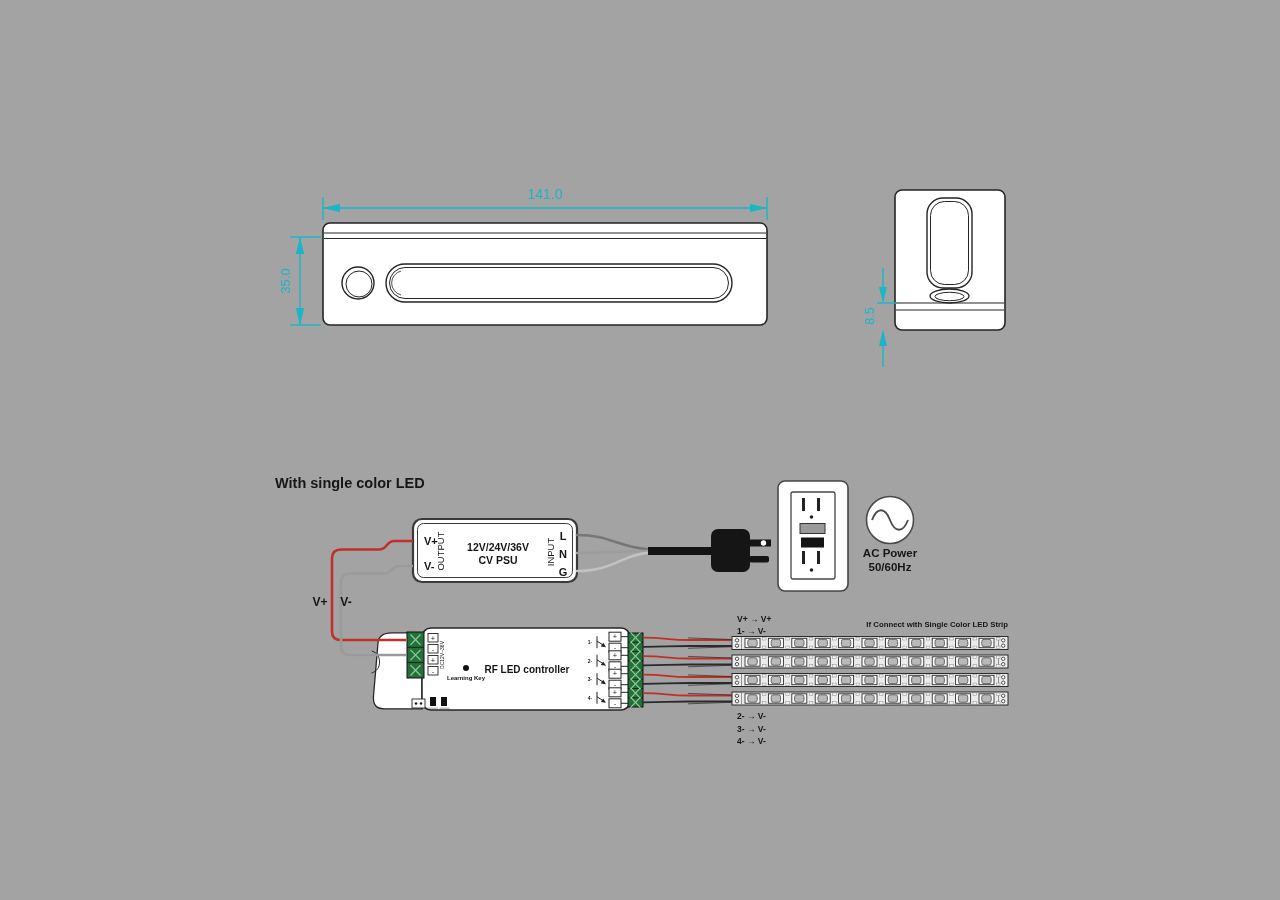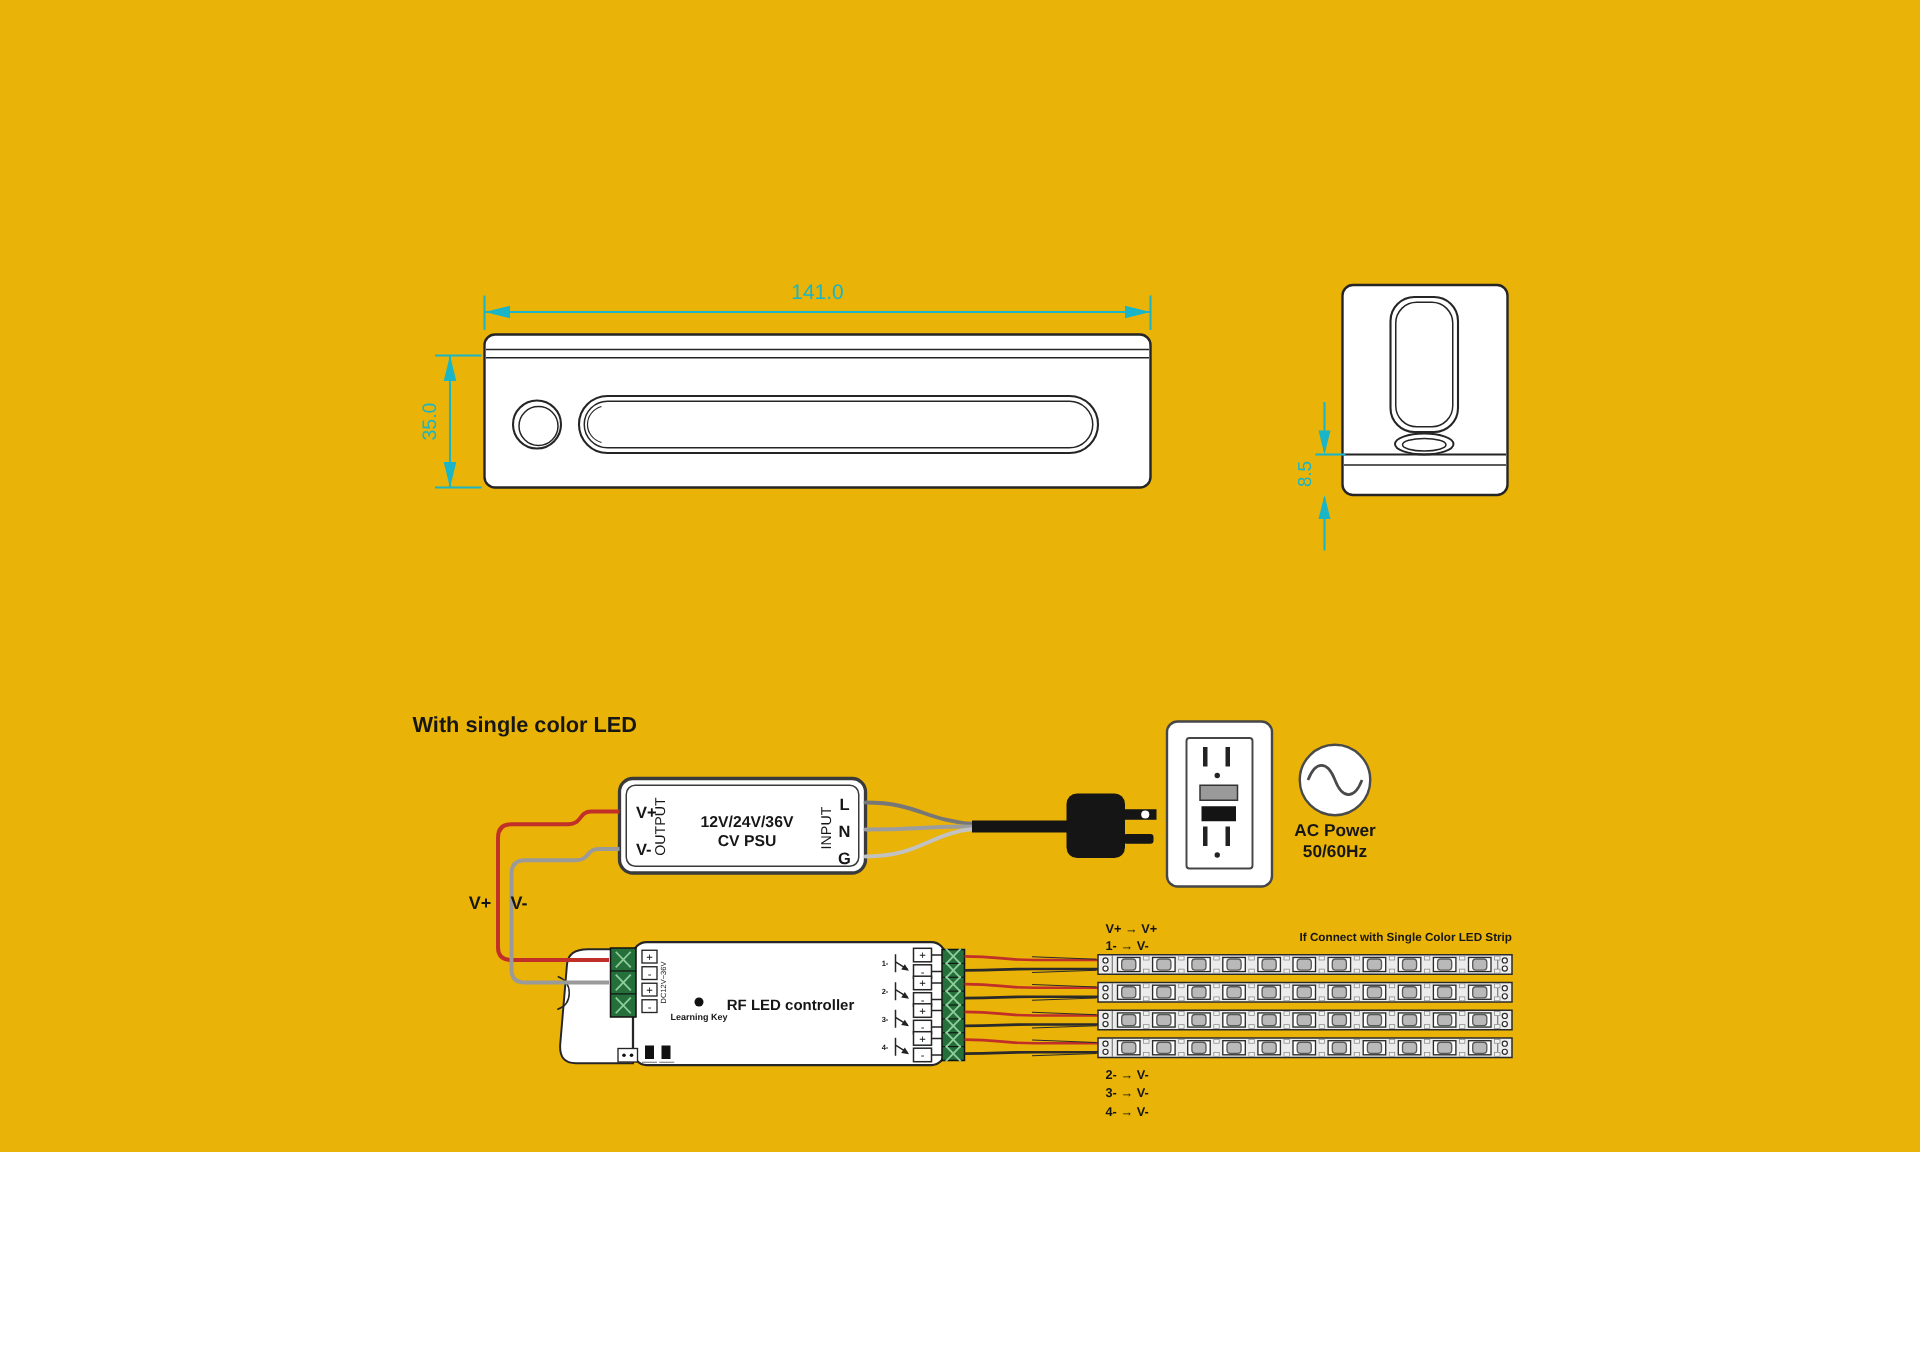--- a/index.html
+++ b/index.html
@@ -3,21 +3,21 @@
 <meta charset="utf-8">
 <style>
   :root{
     --cyan:#1ab5c6;
     --ink:#252525;
     --wirepos:#c03028;
     --wireneg:#9a9a9a;
     --green:#25703a;
   }
   html,body{margin:0;padding:0;background:#fff;}
-  .canvas{position:relative;width:1280px;height:768px;background:#eab308;overflow:hidden;}
+  .canvas{position:relative;width:1280px;height:900px;background:#a3a3a3;overflow:hidden;}
   svg{display:block;}
   text{font-family:"Liberation Sans","DejaVu Sans",sans-serif;fill:#161616;}
   .b{font-weight:bold;}
   .k{fill:none;stroke:var(--ink);}
   .kf{fill:#fff;stroke:var(--ink);}
   .cy{fill:none;stroke:var(--cyan);stroke-width:1.4;}
   .cyf{fill:var(--cyan);stroke:none;}
   .cyt{fill:var(--cyan);}
   .grayline{fill:none;stroke-linecap:round;}
 </style>

